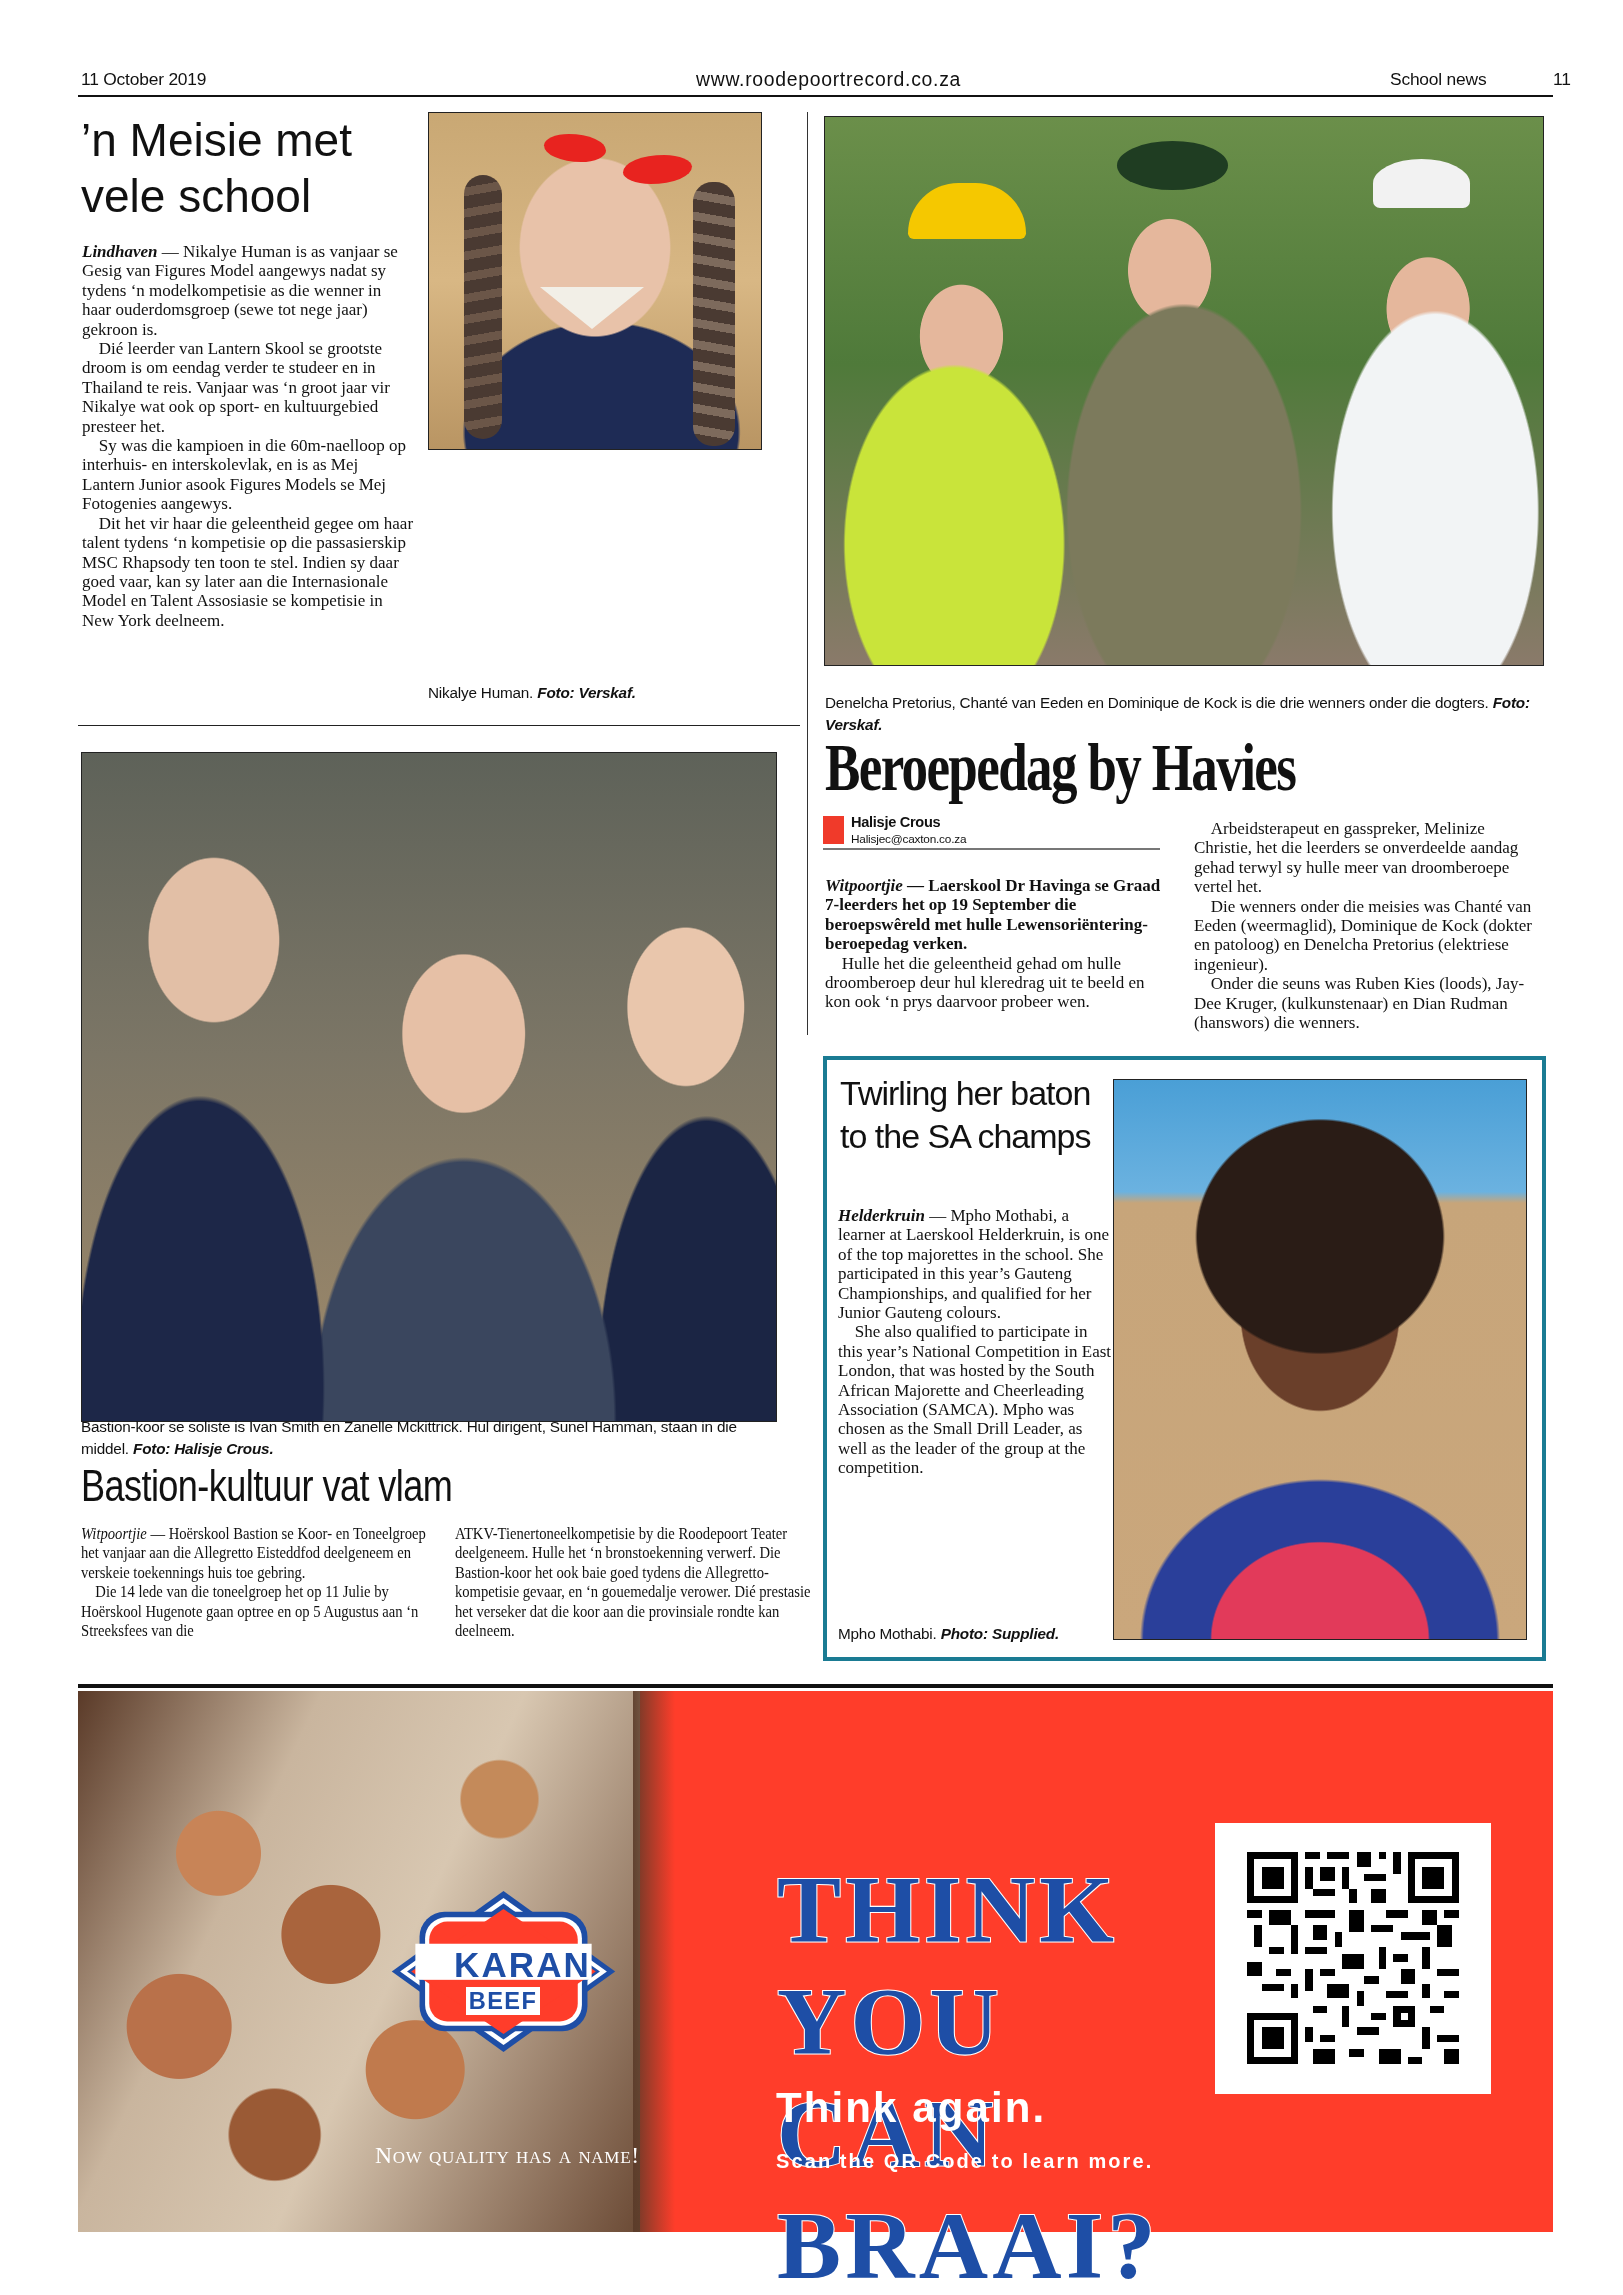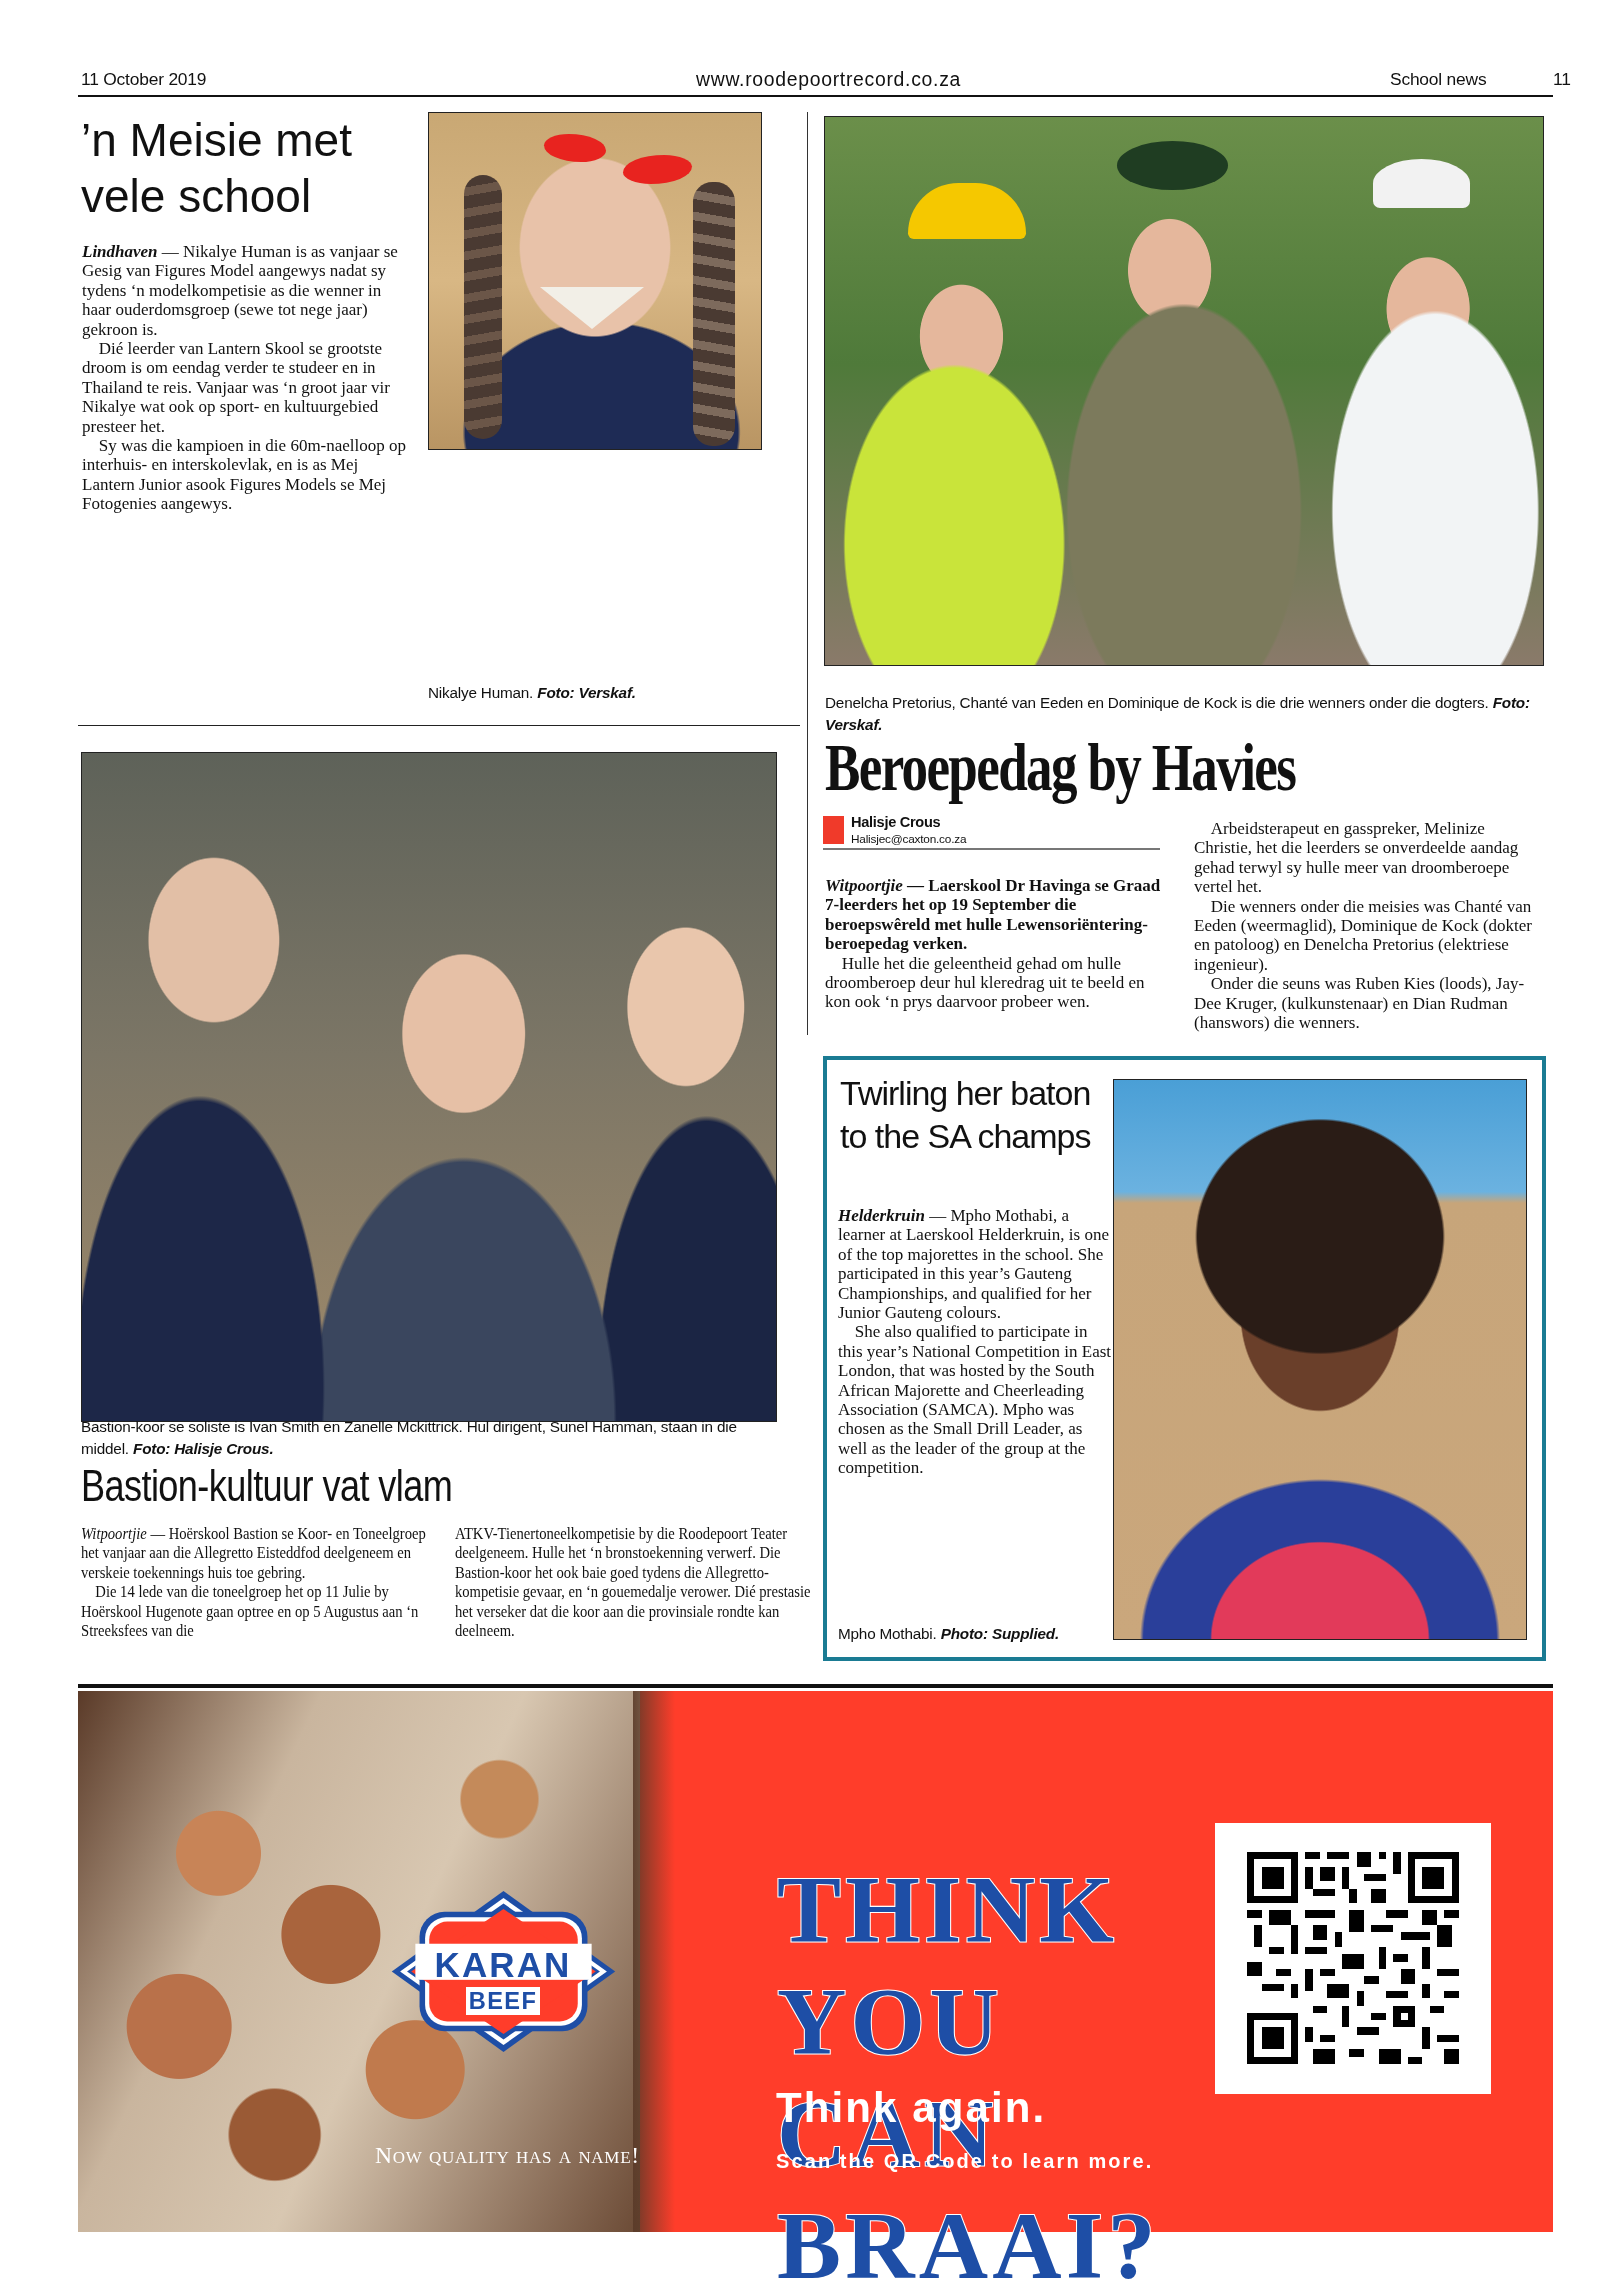--- a/index.html
+++ b/index.html
@@ -70,20 +70,21 @@
 <div class="abs hdr-rule"></div>
 
 <div class="abs sans h-meisie">
   <div>’n Meisie met</div>
   <div>vele school</div>
 </div>
 <div class="abs serif body" style="left:82px; top:242px; width:332px;">
   <p class="first"><i><b>Lindhaven</b></i><span> — Nikalye Human is as vanjaar se Gesig van Figures Model aangewys nadat sy tydens ‘n modelkompetisie as die wenner in haar ouderdomsgroep (sewe tot nege jaar) gekroon is.</span></p>
   <p>Dié leerder van Lantern Skool se grootste droom is om eendag verder te studeer en in Thailand te reis. Vanjaar was ‘n groot jaar vir Nikalye wat ook op sport- en kultuurgebied presteer het.</p>
   <p>Sy was die kampioen in die 60m-naelloop op interhuis- en interskolevlak, en is as Mej Lantern Junior asook Figures Models se Mej Fotogenies aangewys.</p>
+  <p>Dit het vir haar die geleentheid gegee om haar talent tydens ‘n kompetisie op die passasierskip MSC Rhapsody ten toon te stel. Indien sy daar goed vaar, kan sy later aan die Internasionale Model en Talent Assosiasie se kompetisie in New York deelneem.</p>
 </div>
 
 <div class="abs photo" style="left:428px; top:112px; width:332px; height:336px; background:
   radial-gradient(ellipse 76px 90px at 50% 40%, #e8c2a9 0 98%, transparent 100%),
   radial-gradient(ellipse 139px 111px at 52% 95%, #1e2b55 0 98%, transparent 100%),
   linear-gradient(180deg, #c9a874 0%, #d8b784 50%, #b99563 100%);">
   <div class="abs" style="left:115px; top:21px; width:62px; height:28px; background:#e8231f; border-radius:40% 60% 40% 60%;"></div>
   <div class="abs" style="left:194px; top:42px; width:69px; height:29px; background:#e8231f; border-radius:60% 40% 60% 40%;"></div>
   <div class="abs" style="left:35px; top:62px; width:38px; height:264px; background:repeating-linear-gradient(170deg,#4a3a32 0 12.5px,#6b5648 12.5px 21px); border-radius:19.4px;"></div>
   <div class="abs" style="left:264px; top:69px; width:42px; height:264px; background:repeating-linear-gradient(10deg,#4a3a32 0 12.5px,#7d6a5c 12.5px 21px); border-radius:19.4px;"></div>
@@ -180,21 +181,21 @@
 <svg class="abs karan-logo" viewBox="0 0 330 240">
   <polygon points="165,4 326,120 165,236 4,120" fill="#1e4ea6"></polygon>
   <polygon points="165,14 314,120 165,226 16,120" fill="#ffffff"></polygon>
   <polygon points="165,22 304,120 165,218 26,120" fill="#1e4ea6"></polygon>
   <rect x="44" y="34" width="242" height="172" rx="36" fill="#1e4ea6"></rect>
   <rect x="52" y="42" width="226" height="156" rx="30" fill="#ffffff"></rect>
   <rect x="58" y="48" width="214" height="144" rx="26" fill="#ff3d2a"></rect>
   <polygon points="165,30 298,120 165,210 32,120" fill="#ff3d2a"></polygon>
   <rect x="38" y="80" width="254" height="52" fill="#ffffff"></rect>
 </svg>
-<div class="abs sans" style="left:415px; top:1945px; width:176px; text-align:center; font-size:35px; font-weight:900; color:#1e4ea6; letter-spacing:2.1px;">KARAN</div>
+<div class="abs sans" style="left:415px; top:1945px; width:176px; text-align:right; font-size:35px; font-weight:900; color:#1e4ea6; letter-spacing:2.1px;">KARAN</div>
 <div class="abs sans" style="left:466px; top:1987px; width:74px; text-align:center; font-size:23.6px; font-weight:900; color:#1e4ea6; background:#fff; letter-spacing:1.4px; line-height:28px;">BEEF</div>
 <div class="abs serif tagline">Now quality has a name!</div>
 
 <div class="abs serif think-big">
   <div>THINK</div>
   <div>YOU</div>
   <div>CAN</div>
   <div>BRAAI?</div>
 </div>
 <div class="abs sans think-again">Think again.</div>

